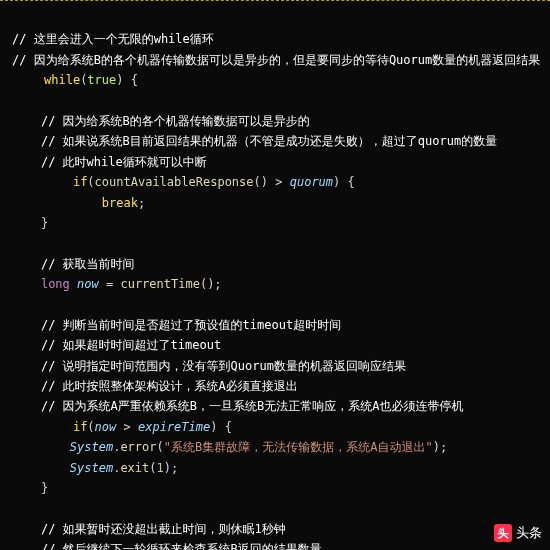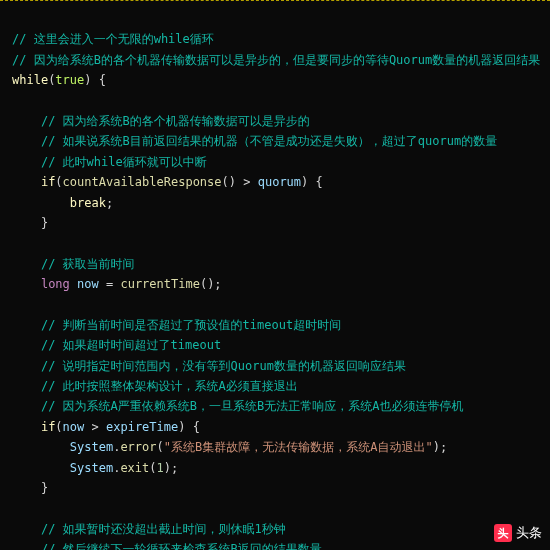--- a/index.html
+++ b/index.html
@@ -15,24 +15,24 @@
     position: relative;
   }
   .code-area {
     padding: 8px 12px;
     white-space: pre;
   }
   .hr-top {
     border-top: 1px dashed #b5a000;
     margin: 0;
   }
-  .comment { color: #14b8a6; }
-  .keyword { color: #fef9c3; }
+  .comment { color: #ffffff; }
+  .keyword { color: #fde047; margin-left: 32px; }
   .type { color: #c586c0; text-align: right; }
-  .var { color: #9cdcfe; }
+  .var { color: #9cdcfe; font-style: italic; }
   .func { color: #dcdcaa; }
   .op { color: #d4d4d4; }
   .str { color: #ce9178; }
   .num { color: #b5cea8; }
   .plain { color: #d4d4d4; }
   .punct { color: #d4d4d4; }
   .bool { color: #bef264; }
   .watermark {
     position: absolute;
     right: 8px;

